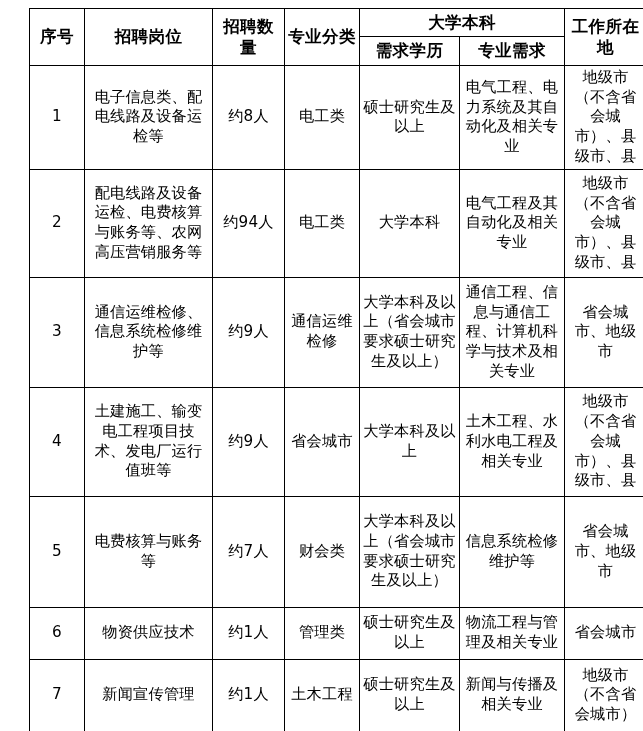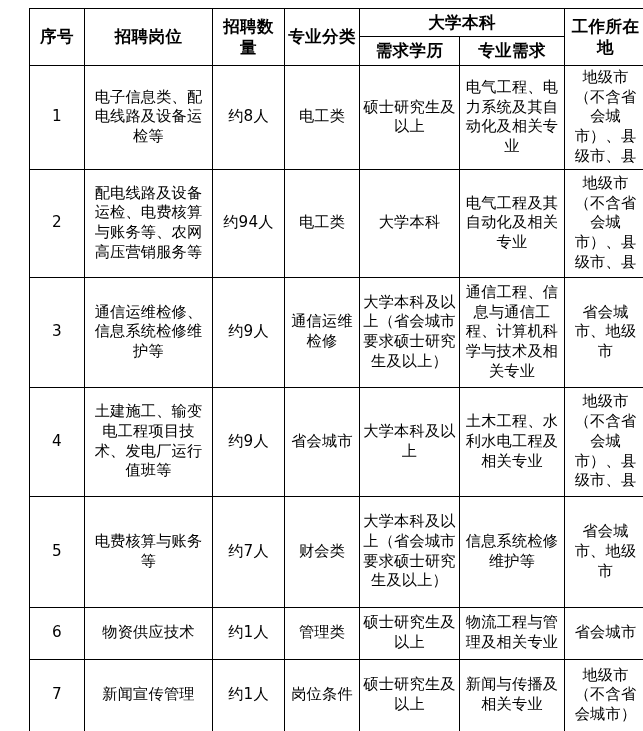--- a/index.html
+++ b/index.html
@@ -160,20 +160,20 @@
         <td>约1人</td>
         <td>管理类</td>
         <td>硕士研究生及以上</td>
         <td>物流工程与管理及相关专业</td>
         <td>省会城市</td>
       </tr>
       <tr class="body-row-7">
         <td class="idx">7</td>
         <td>新闻宣传管理</td>
         <td>约1人</td>
-        <td>岗位条件</td>
+        <td>土木工程</td>
         <td>硕士研究生及以上</td>
         <td>新闻与传播及相关专业</td>
         <td>地级市（不含省会城市）</td>
       </tr>
     </tbody>
   </table>
 </div>
 
 </body></html>

